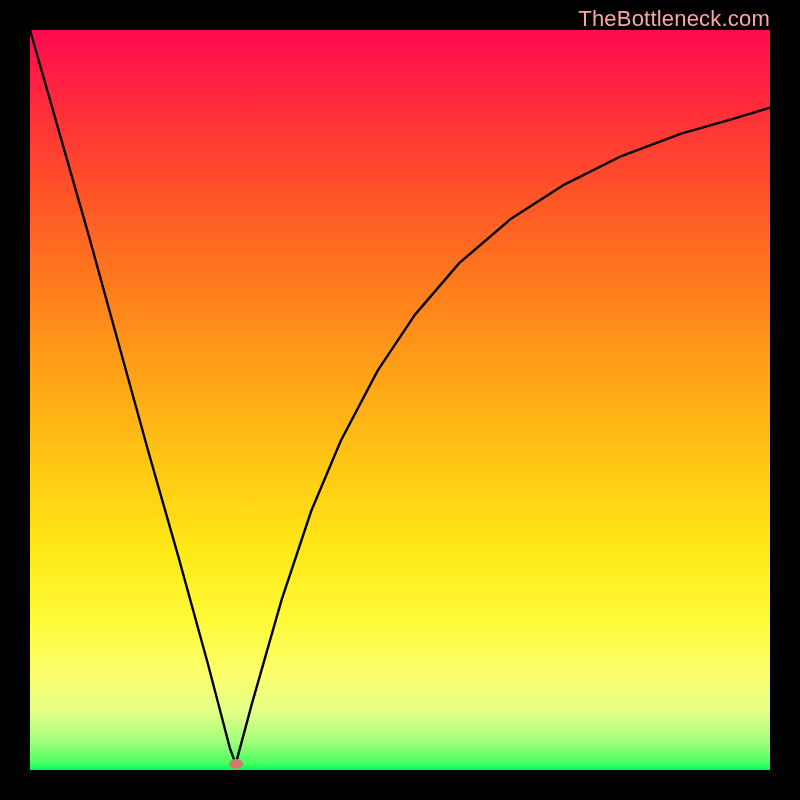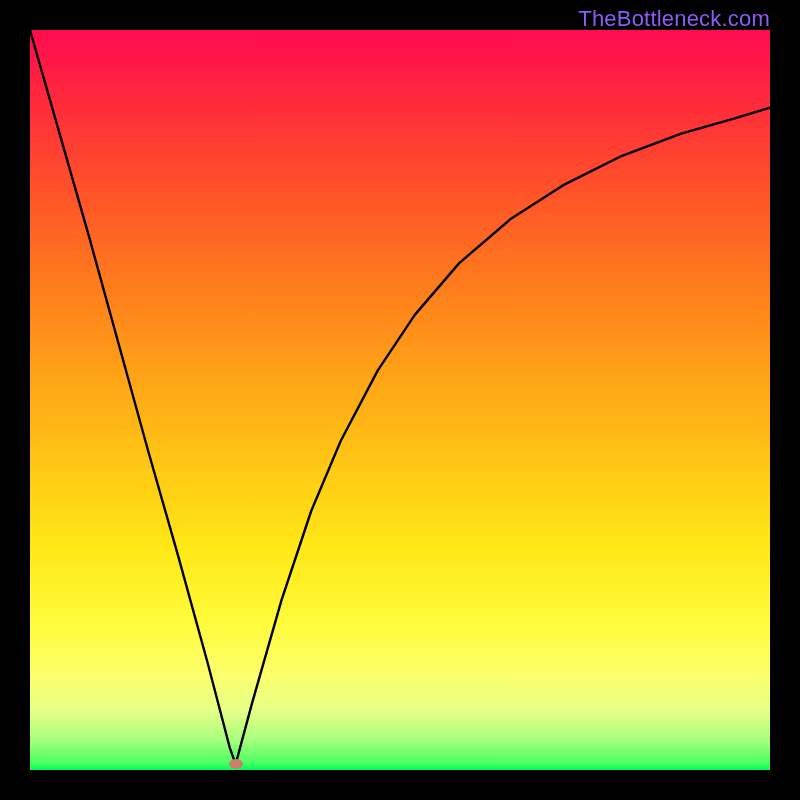--- a/index.html
+++ b/index.html
@@ -36,21 +36,21 @@
       #e6ff87 92%,
       #a5ff7c 96%,
       #4dff62 99%,
       #00ff59 100%
     );
   }
   .watermark {
     position: absolute;
     top: 6px;
     right: 30px;
-    color: #8b5cf6;
+    color: #fca5a5;
     font-size: 22px;
     letter-spacing: 0.2px;
     user-select: none;
   }
   svg.curve {
     position: absolute;
     left: 0;
     top: 0;
     width: 740px;
     height: 740px;

